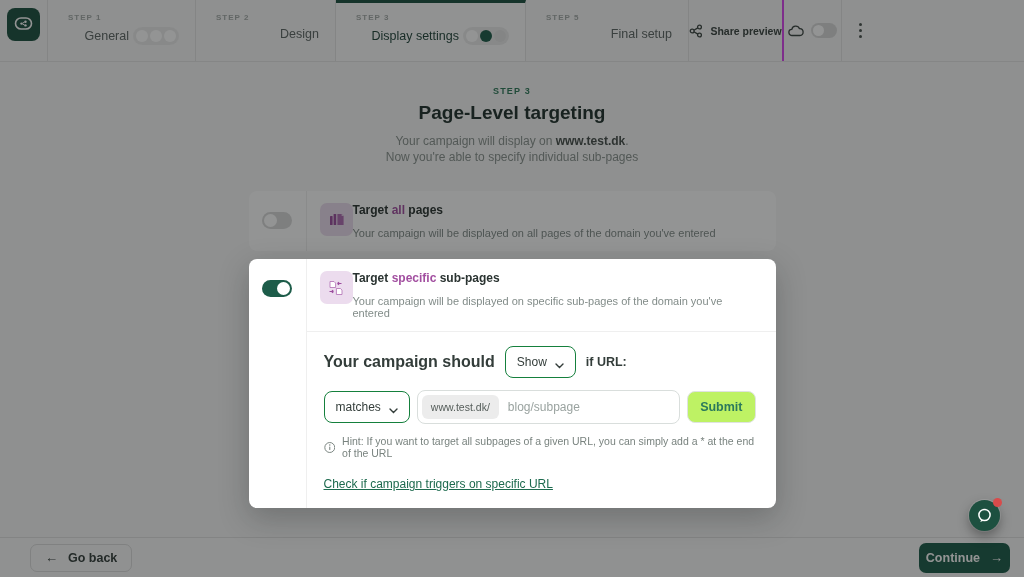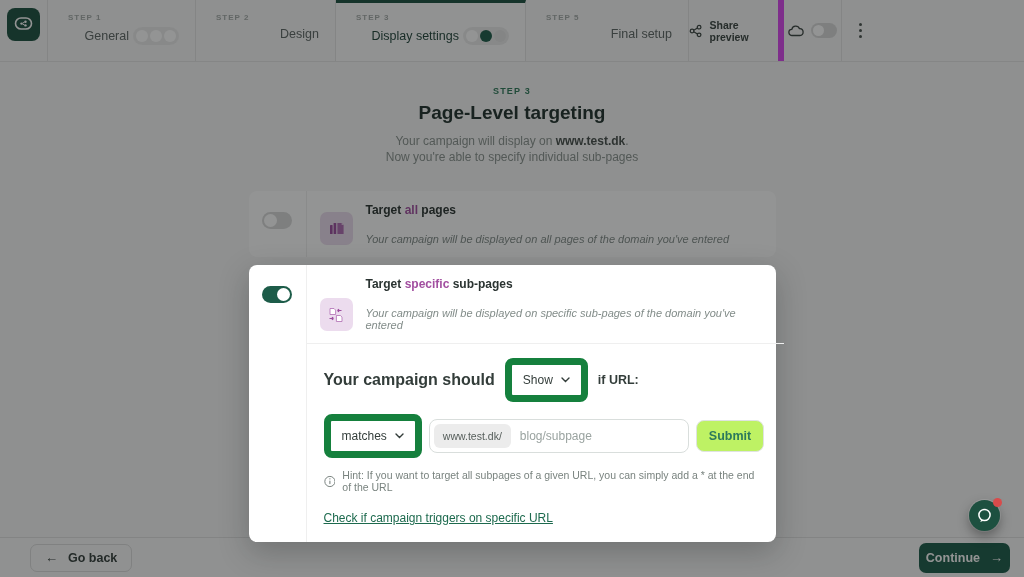--- a/index.html
+++ b/index.html
@@ -24,21 +24,21 @@
   .tab { border-right:1px solid #e4e4e4; padding:13px 16px 0 20px; background:#f7f7f7; position:relative; cursor:pointer; }
   .tab.active { background:#fcfcfc; border-top:3px solid #1d5040; padding-top:10px; }
   .tab .steplabel { font-size:8px; letter-spacing:1px; color:#a6acaa; font-weight:700; margin-bottom:5px; text-transform:uppercase; }
   .tab-row { display:flex; align-items:center; justify-content:flex-end; gap:4px; }
   .tab .tabname { font-size:12.5px; color:#5d6664; white-space:nowrap; }
   .tab.active .tabname { color:#21443a; }
   .t1 { width:148px; } .t2 { width:140px; } .t3 { width:190px; } .t4 { width:146px; } .t5 { width:163px; }
   .pill { height:18px; min-width:46px; background:#ececec; border-radius:10px; display:flex; align-items:center; justify-content:center; gap:2px; padding:0 3px; }
   .pill i { display:block; width:12px; height:12px; border-radius:50%; background:#fff; }
   .topbar-right { display:flex; align-items:stretch; }
-  .share-cell { width:95px; display:flex; align-items:center; justify-content:center; gap:7px; border-right:6px solid #d946ef; cursor:pointer; }
+  .share-cell { width:95px; display:flex; align-items:center; justify-content:center; gap:7px; border-right:2px solid #d946ef; cursor:pointer; }
   .share-cell span { font-size:10.5px; font-weight:700; color:#3a4440; }
   .cloud-cell { width:58px; display:flex; align-items:center; justify-content:center; gap:7px; border-right:1px solid #e4e4e4; }
   .kebab-cell { width:36px; display:flex; align-items:center; justify-content:center; cursor:pointer; }
   .kebab { display:flex; flex-direction:column; gap:3px; }
   .kebab i { width:3px; height:3px; border-radius:50%; background:#4a524f; display:block; }
 
   
   .toggle { width:26px; height:15px; border-radius:9px; background:#d9d9d9; position:relative; cursor:pointer; flex:none; }
   .toggle::after { content:""; position:absolute; top:2px; left:2px; width:11px; height:11px; border-radius:50%; background:#fff; }
   .toggle.on { background:#1d5c49; }
@@ -52,34 +52,34 @@
   .page-head h1 { font-size:19px; font-weight:700; color:#20312c; margin-top:6px; }
   .page-head .sub { font-size:12px; color:#8a938f; margin-top:9px; line-height:1.35; }
   .page-head .sub b { color:#474f4c; }
 
   
   .cards { width:527px; margin:26px auto 0; }
   .card { background:#fff; border-radius:8px; display:flex; align-items:stretch; }
   .card + .card { margin-top:8px; }
   .card-toggle-col { width:58px; display:flex; align-items:flex-start; justify-content:center; padding-top:21px; border-right:1px solid #efefef; flex:none; }
   .card-body { flex:1; }
-  .option-row { display:flex; align-items:flex-end; gap:13px; padding:12px 16px 12px 13px; min-height:56px; }
+  .option-row { display:flex; align-items:flex-start; padding:12px 16px 12px 13px; min-height:56px; }
   .opt-icon { width:33px; height:33px; border-radius:7px; background:#ecdcee; display:flex; align-items:center; justify-content:center; flex:none; }
   .opt-title { font-size:12px; font-weight:700; color:#2a3331; }
   .opt-title .accent { color:#a24fa0; }
-  .opt-desc { font-size:11px; color:#828c89; margin-top:16px;font-style:italic; }
+  .opt-desc { font-size:11px; color:#828c89; margin-top:10px; }
   .card.elevated { position:relative; z-index:60; box-shadow:0 10px 30px rgba(20,25,23,.25); }
   .card.elevated .option-row { border-bottom:1px solid #efefef; }
 
   
   .form-area { padding:14px 20px 16px 17px; }
   .frow { display:flex; align-items:center; gap:10px; }
   .lead-text { font-size:16px; font-weight:700; color:#333d3a; }
   .iftext { font-size:12.5px; font-weight:700; color:#333d3a; }
-  .select { display:flex; align-items:center; gap:8px; border:7px solid #15803d; border-radius:8px; background:#fff; padding:8px 11px; font-size:12px; color:#333d3a; cursor:pointer; }
+  .select { display:flex; align-items:flex-end; gap:8px; border:1px solid #15803d; border-radius:8px; background:#fff; padding:8px 11px; font-size:12px; color:#333d3a; cursor:pointer; }
   .row2 { margin-top:12px; display:flex; align-items:center; gap:7px; }
   .url-input-wrap { flex:1; display:flex; align-items:center; border:1px solid #d9dedc; border-radius:8px; background:#fff; padding:3px 4px; height:34px; }
   .url-chip { background:#ececec; border-radius:6px; font-size:10.5px; color:#555d5a; padding:6px 9px; flex:none; }
   .url-input { border:none; outline:none; flex:1; font-size:12px; color:#333d3a; padding:0 9px; font-family:"Liberation Sans", sans-serif; background:transparent; }
   .url-input::placeholder { color:#9aa3a0; }
   .submit-btn { border:1px solid #dfe3e1; background:#bef264; border-radius:8px; padding:8px 12px; font-size:12.5px; font-weight:700; color:#2b7a5c; cursor:pointer; font-family:"Liberation Sans", sans-serif; }
   .hint-row { margin-top:11px; display:flex; align-items:center; gap:7px; color:#79837f; font-size:10.5px; }
   .link-row { margin-top:15px; }
   .check-link { font-size:12px; color:#1d6a4e; text-decoration:underline; cursor:pointer; }
 

